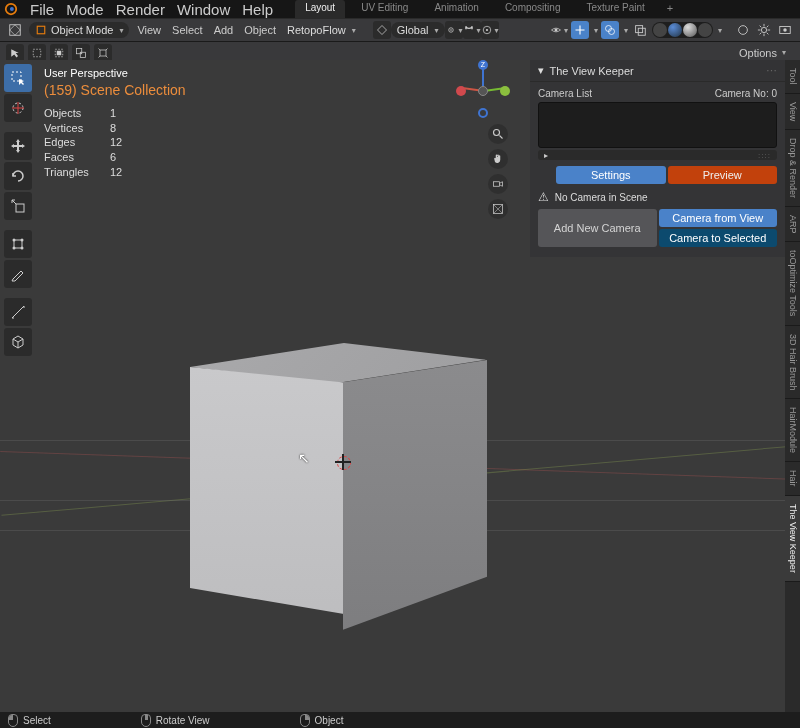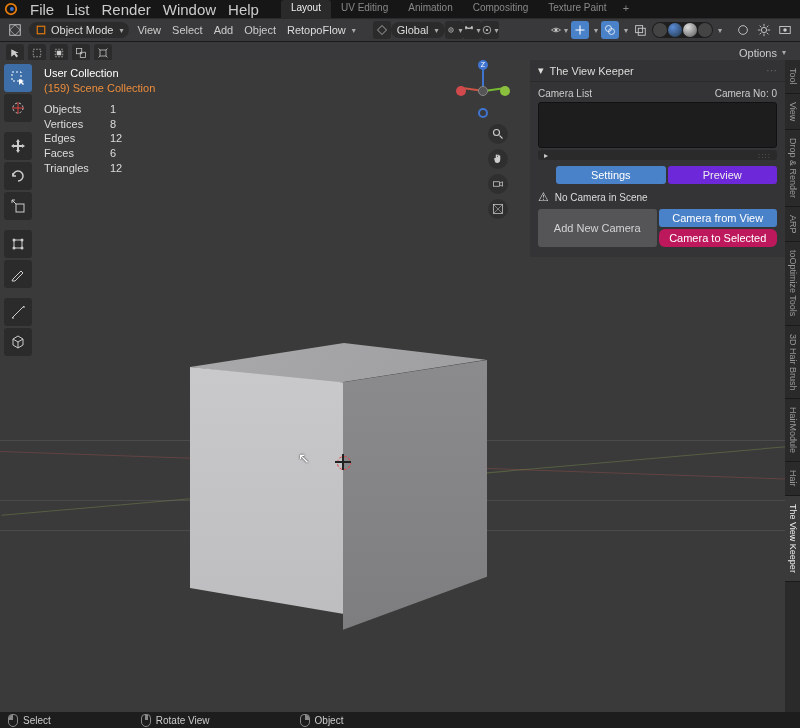--- a/index.html
+++ b/index.html
@@ -4,21 +4,21 @@
 <style>
 * { margin: 0; padding: 0; box-sizing: border-box; font-family: -apple-system, BlinkMacSystemFont, "Segoe UI", sans-serif; }
 body { width: 800px; height: 728px; background: #161616; color: #d4d4d4; font-size: 11px; overflow: hidden; position: relative; }
 
 
 .top-menu { display: flex; align-items: center; height: 18px; background: #161616; padding: 0 4px; gap: 12px; font-size: 15px; }
 .top-menu .logo { width: 14px; height: 14px; display: flex; align-items: center; justify-content: center; }
 .top-menu .mitem { color: #ccc; cursor: default; }
 
 
-.workspace-tabs { display: flex; height: 18px; background: #161616; margin-left: 18px; gap: 0; }
+.workspace-tabs { display: flex; height: 18px; background: #161616; margin-left: 18px; gap: 6px; }
 .ws-tab { padding: 2px 10px; color: #888; font-size: 10px; cursor: default; }
 .ws-tab.active { background: #2a2a2a; color: #eee; border-radius: 3px 3px 0 0; }
 .ws-plus { padding: 2px 6px; color: #888; }
 
 .top-row { display: flex; align-items: center; height: 18px; }
 
 
 .header-bar { display: flex; align-items: center; height: 24px; background: #39393b; border-top: 1px solid #2a2a2a; border-bottom: 1px solid #1a1a1a; padding: 0 6px; gap: 6px; font-size: 11px; }
 .hb-left { display: flex; align-items: center; gap: 5px; }
 .dropdown { display: flex; align-items: center; background: #2b2b2b; border-radius: 8px; padding: 2px 6px; gap: 4px; font-size: 11px; color: #ddd; }
@@ -42,21 +42,21 @@
 
 
 .left-toolbar { position: absolute; left: 4px; top: 4px; display: flex; flex-direction: column; gap: 2px; z-index: 5; }
 .tool-btn { width: 28px; height: 28px; background: #2b2b2b; border-radius: 3px; display: flex; align-items: center; justify-content: center; color: #ccc; }
 .tool-btn.active { background: #3d6ea8; color: #fff; }
 .tool-sep { height: 6px; }
 
 
 .overlay-info { position: absolute; left: 44px; top: 6px; font-size: 11px; color: #ddd; line-height: 1.35; pointer-events: none; }
 .overlay-info .title { color: #fff; font-size: 11px; }
-.overlay-info .sub { color: #ec8d3c; font-size: 11px; }
+.overlay-info .sub { color: #ec8d3c; font-size: 14px; }
 .stat-row { display: flex; gap: 14px; }
 .stat-label { width: 52px; display: inline-block; }
 .stat-val { width: 20px; text-align: left; display: inline-block; }
 
 
 .gizmo { position: absolute; right: 292px; top: 4px; width: 50px; height: 56px; }
 .gizmo .axis-z { position: absolute; left: 24px; top: 0; width: 2px; height: 22px; background: #3f74d1; }
 .gizmo .dot-z { position: absolute; left: 20px; top: -4px; width: 10px; height: 10px; background: #3f74d1; border-radius: 50%; font-size: 7px; color: #fff; text-align: center; line-height: 10px; }
 .gizmo .axis-x { position: absolute; left: 6px; top: 26px; width: 20px; height: 2px; background: #c54; transform-origin: right; transform: rotate(8deg); }
 .gizmo .dot-x { position: absolute; left: -2px; top: 22px; width: 10px; height: 10px; background: #d0494d; border-radius: 50%; }
@@ -77,31 +77,31 @@
 
 .panel { position: absolute; right: 15px; top: 0px; width: 255px; background: #333335; z-index: 6; font-size: 11px; }
 .panel-header { display: flex; align-items: center; padding: 4px 8px; color: #ddd; gap: 6px; background: #333335; border-bottom: 1px solid #2a2a2a; }
 .panel-body { padding: 6px 8px 10px; background: #343436; }
 .cam-label-row { display: flex; justify-content: space-between; font-size: 10px; color: #ccc; margin-bottom: 3px; }
 .cam-list { height: 46px; background: #1d1d1d; border: 1px solid #111; border-radius: 3px; margin-bottom: 2px; }
 .cam-strip { height: 10px; background: #2a2a2a; border-radius: 3px; display: flex; align-items: center; padding: 0 6px; font-size: 8px; color: #ccc; margin-bottom: 6px; }
 .strip-handle { margin-left: auto; letter-spacing: 1px; color: #666; }
 
 .btn-row { display: flex; gap: 2px; margin-bottom: 6px; padding-left: 18px; }
-.pbtn { flex: 1; text-align: center; padding: 3px 0; background: #6d28d9; border-radius: 3px; color: #eee; font-size: 11px; }
+.pbtn { flex: 1; text-align: center; padding: 3px 0; background: #c2410c; border-radius: 3px; color: #eee; font-size: 11px; }
 .pbtn.blue { background: #4a82c9; color: #fff; }
 
 .warn-row { display: flex; align-items: center; gap: 6px; font-size: 10px; color: #ddd; margin-bottom: 5px; }
 .warn-icon { font-size: 12px; }
 
 .cam-actions { display: flex; gap: 2px; }
 .cam-left-btn { flex: 1; text-align: center; padding: 10px 0; background: #555558; border-radius: 3px; font-size: 11px; display: flex; align-items: center; justify-content: center; }
 .cam-right-col { display: flex; flex-direction: column; gap: 2px; flex: 1; }
 .cam-sm-btn { text-align: center; padding: 3px 0; background: #4a82c9; border-radius: 3px; font-size: 11px; color: #fff; }
-.cam-sm-btn.alt { background: #be185d; border-radius: 6px; }
+.cam-sm-btn.alt { background: #0c4a6e; }
 
 
 .scene { position: absolute; left: 0; top: 0; right: 0; bottom: 0; }
 .grid-line { position: absolute; height: 1px; background: rgba(110,110,110,0.35); }
 .grid-line.x { background: rgba(160,80,80,0.4); }
 .grid-line.y { background: rgba(130,150,80,0.4); }
 
 .cube-wrap { position: absolute; left: 190px; top: 283px; width: 300px; height: 300px; }
 .cube-top { position: absolute; left: 0; top: 0; width: 296px; height: 60px; background: linear-gradient(135deg, #a9a9ab 0%, #9e9ea0 100%);
   clip-path: polygon(0% 40%, 52% 0%, 100% 28%, 48% 68%); }
@@ -132,21 +132,21 @@
 
 <div class="top-row">
   <div class="top-menu">
     <span class="logo">
       <svg viewBox="0 0 16 16" width="14" height="14">
           <circle cx="8" cy="8" r="6" fill="none" stroke="#e87d0d" stroke-width="2"></circle>
           <circle cx="9" cy="8" r="2.2" fill="#3f74d1"></circle>
         </svg>
     </span>
     <span class="mitem">File</span>
-    <span class="mitem">List</span>
+    <span class="mitem">Mode</span>
     <span class="mitem">Render</span>
     <span class="mitem">Window</span>
     <span class="mitem">Help</span>
   </div>
   <div class="workspace-tabs">
     <span class="ws-tab active">Layout</span>
     <span class="ws-tab">UV Editing</span>
     <span class="ws-tab">Animation</span>
     <span class="ws-tab">Compositing</span>
     <span class="ws-tab">Texture Paint</span>
@@ -375,21 +375,21 @@
         </svg>
       </div>
     <div class="tool-btn">
         <svg width="16" height="16" viewBox="0 0 16 16">
           <path d="M3 5 L8 2 L13 5 V11 L8 14 L3 11 Z M3 5 L8 8 L13 5 M8 8 V14" fill="none" stroke="#ccc"></path>
         </svg>
       </div>
   </div>
 
   <div class="overlay-info">
-    <div class="title">User Collection</div>
+    <div class="title">User Perspective</div>
     <div class="sub">(159) Scene Collection</div>
     <div style="height:6px"></div>
     <div class="stat-row">
         <span class="stat-label">Objects</span>
         <span class="stat-val">1</span>
       </div>
     <div class="stat-row">
         <span class="stat-label">Vertices</span>
         <span class="stat-val">8</span>
       </div>

